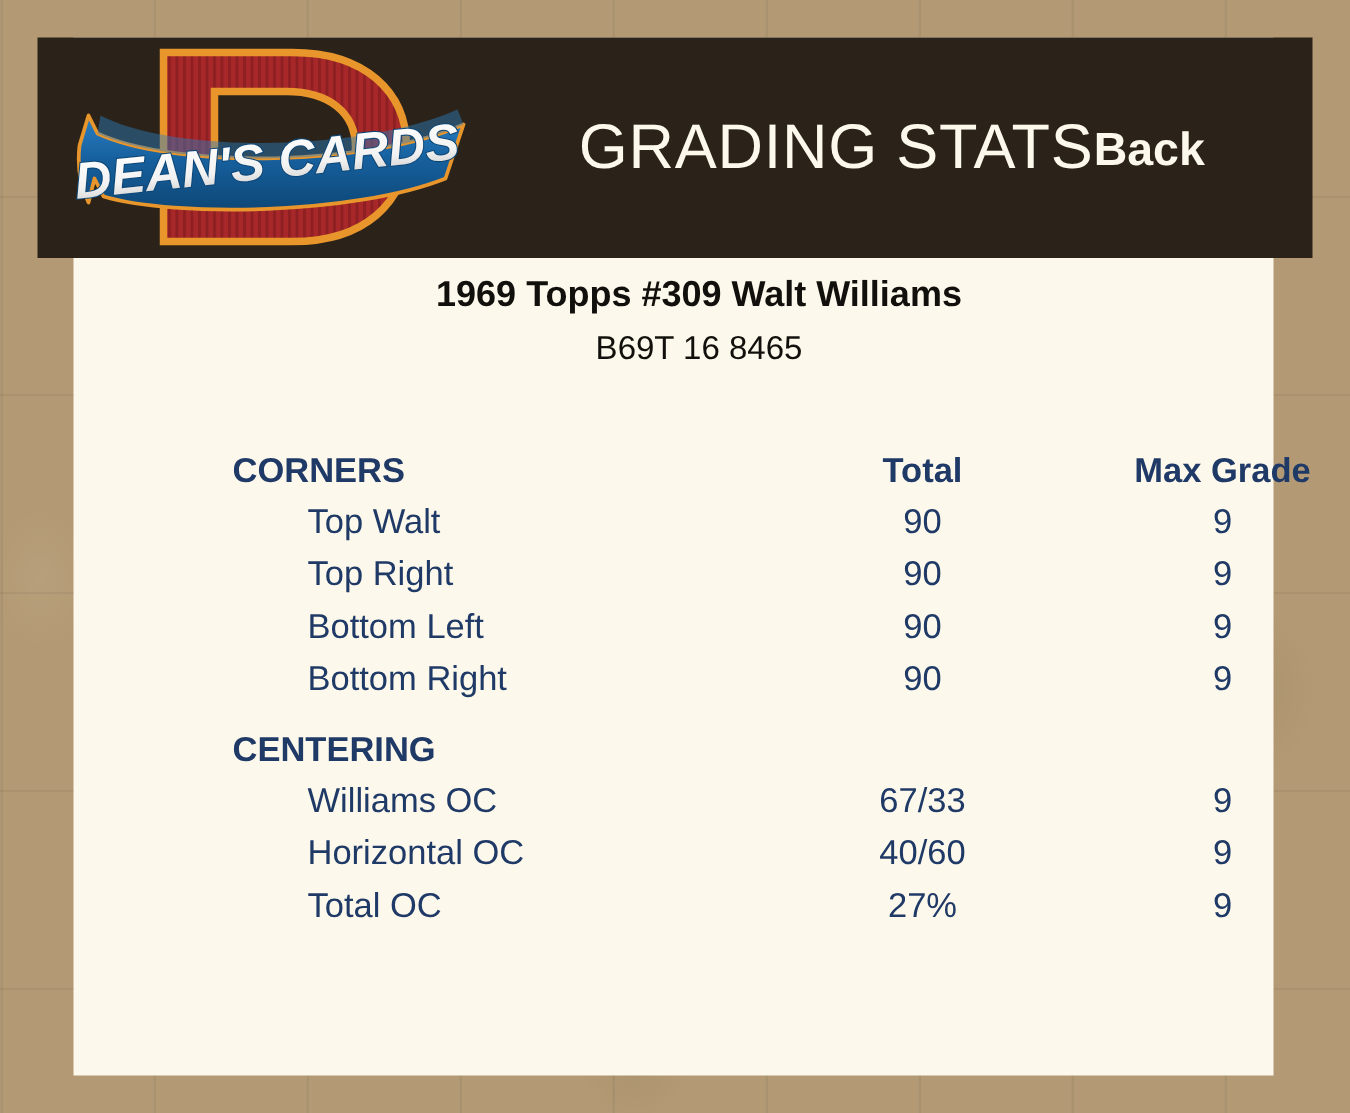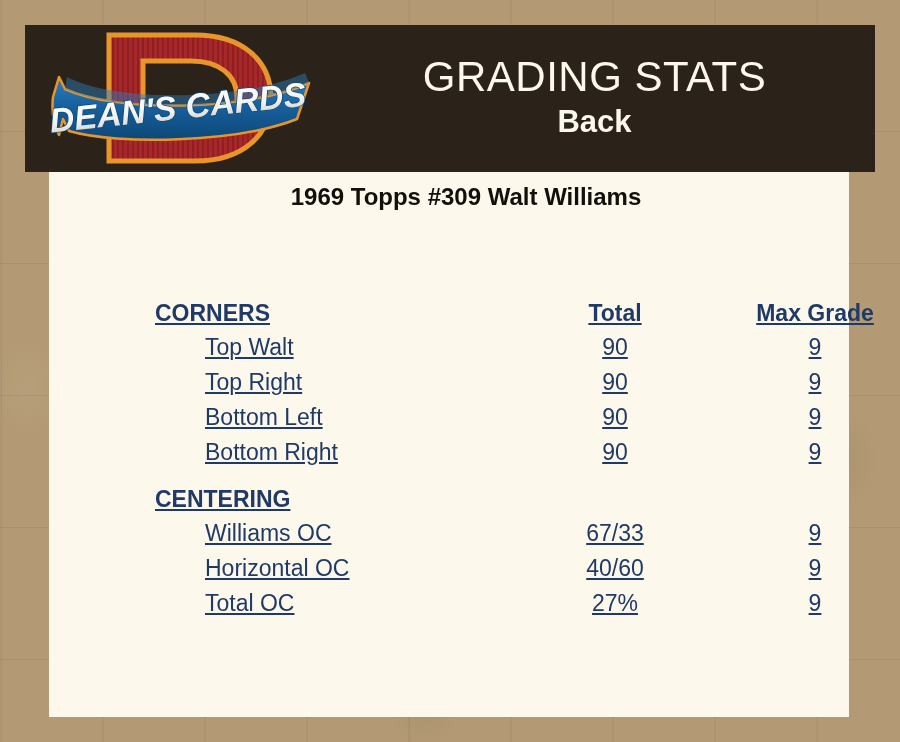--- a/index.html
+++ b/index.html
@@ -78,21 +78,21 @@
   #logo svg { display: block; }
 
   
   #header-titles {
     position: absolute;
     left: 300px;
     top: 0;
     right: 11px;
     height: 147px;
     display: flex;
-    flex-direction: column;
+    flex-direction: row;
     align-items: center;
     justify-content: center;
   }
   #grading-title {
     color: #fdf8ec;
     font-size: 42px;
     font-weight: 400;
     line-height: 1.05;
     letter-spacing: 0.5px;
     white-space: nowrap;
@@ -130,21 +130,20 @@
   }
 
   
   #stats {
     position: absolute;
     left: 49px;
     top: 300px;
     width: 800px;
     z-index: 4;
     color: #1f3a66;
-    text-decoration: underline;
   }
   .stats-grid {
     display: grid;
     grid-template-columns: 360px 200px 200px;
     margin-left: 106px;
   }
   .hdr-section,
   .hdr-col {
     font-size: 23px;
     font-weight: bold;
@@ -214,20 +213,21 @@
   </div>
 
   <div id="header-titles">
     <div id="grading-title">GRADING STATS</div>
     <div id="grading-subtitle">Back</div>
   </div>
 </div>
 
 <div id="card-block">
   <div id="card-title">1969 Topps #309 Walt Williams</div>
+  <div id="card-code">B69T 16 8465</div>
 </div>
 
 <div id="stats">
   <div class="stats-grid" id="stats-grid">
       <div class="hdr-section">CORNERS</div>
       <div class="hdr-col">Total</div>
       <div class="hdr-col">Max Grade</div>
       <div class="row-label">Top Walt</div>
       <div class="row-value">90</div>
       <div class="row-max">9</div>

